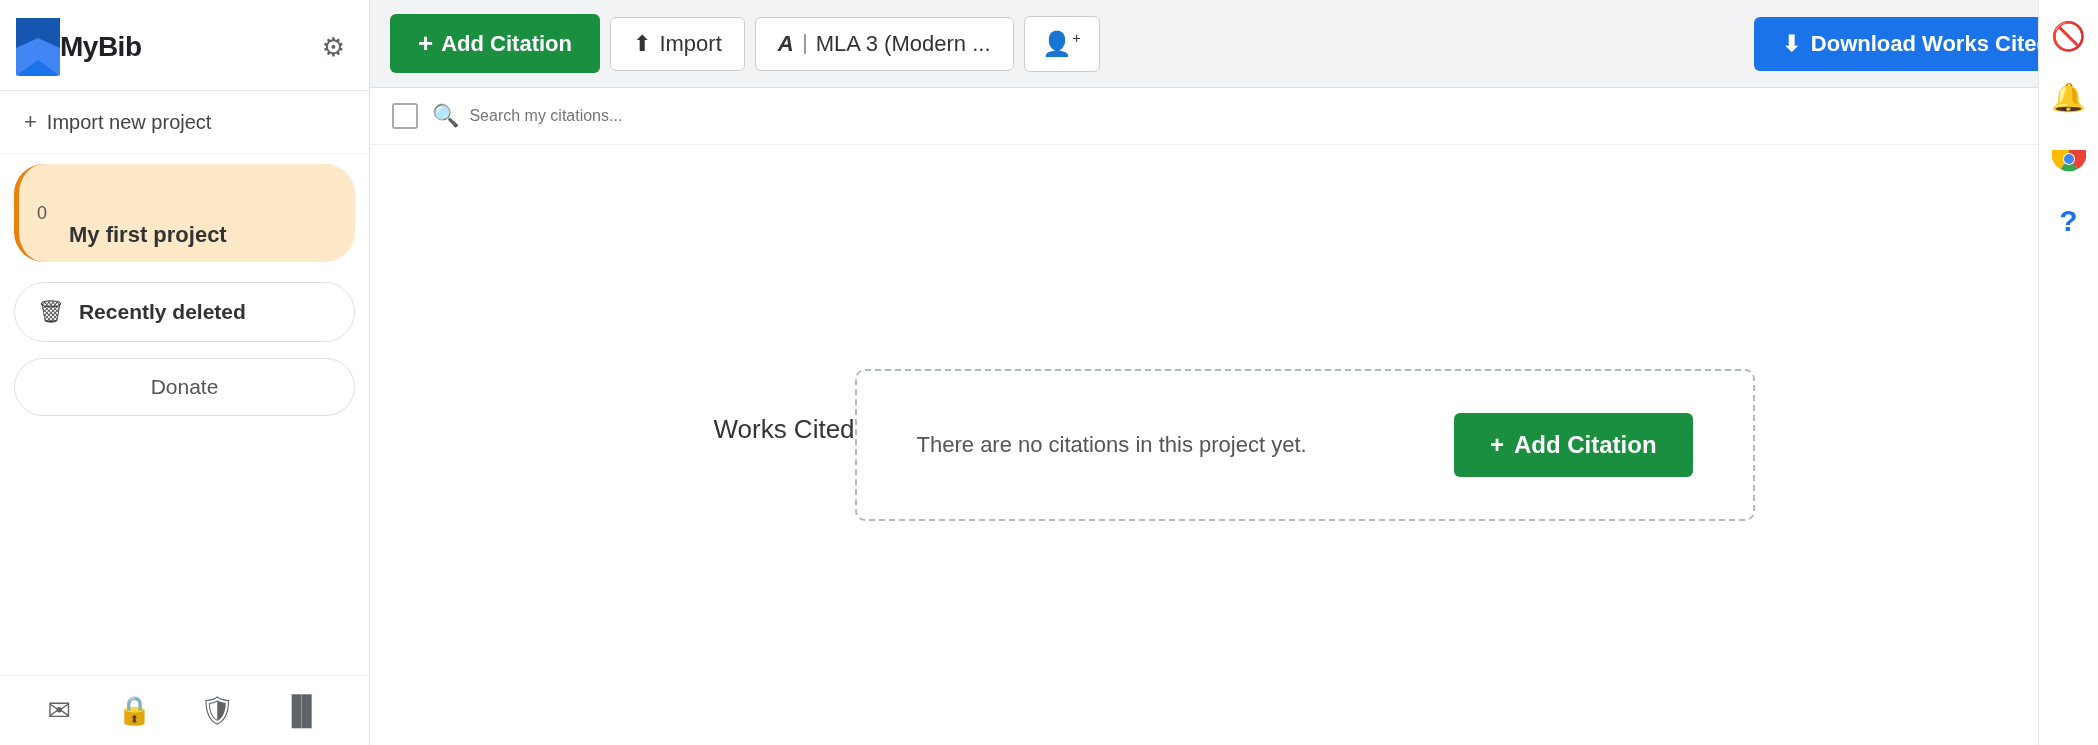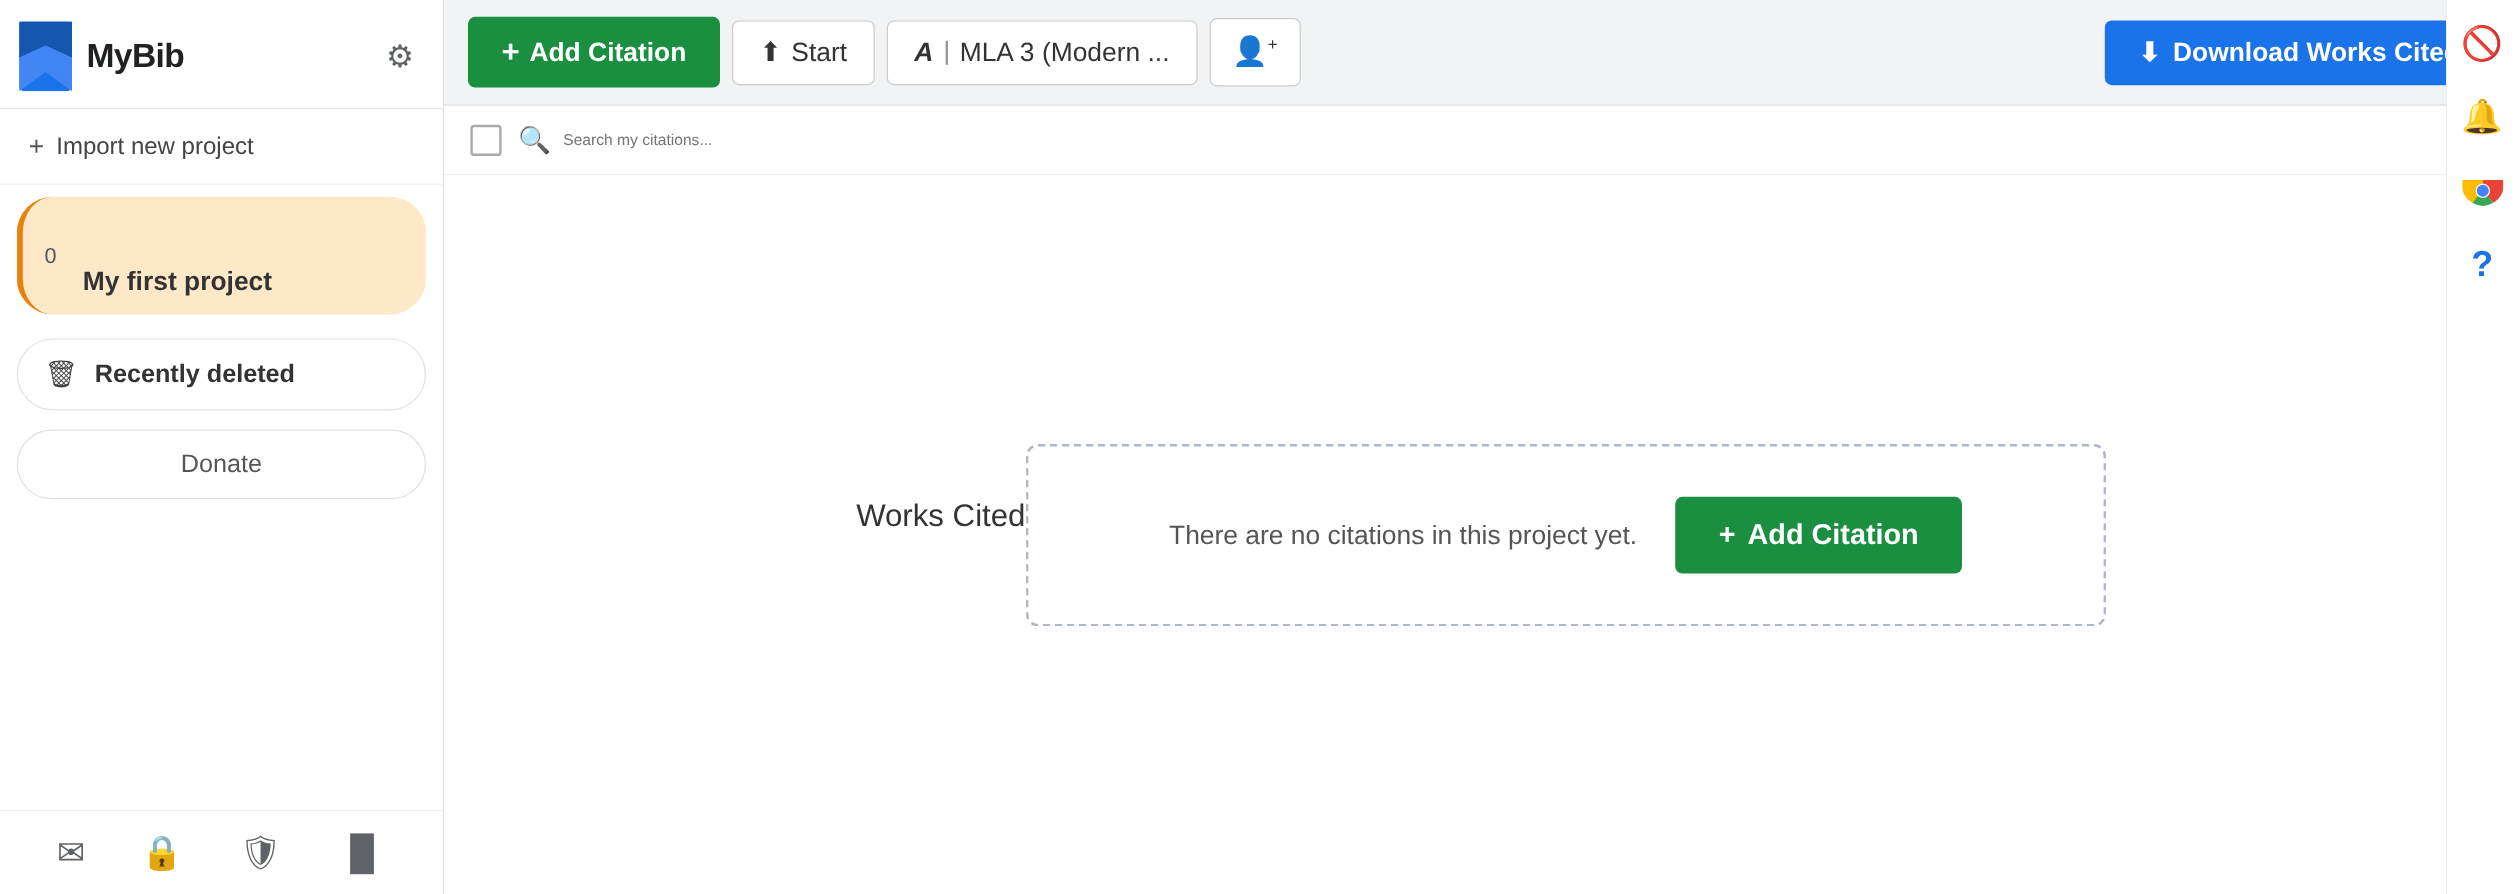--- a/index.html
+++ b/index.html
@@ -28,21 +28,21 @@
       display: flex;
       align-items: center;
       justify-content: space-between;
       padding: 18px 24px 14px 16px;
       border-bottom: 1px solid #e8e8e8;
     }
 
     .logo-area {
       display: flex;
       align-items: center;
-      gap: 12px;
+      gap: 0;
     }
 
     .bookmark-icon {
       width: 44px;
       height: 58px;
       position: relative;
       flex-shrink: 0;
     }
 
     .sidebar-title {
@@ -277,21 +277,21 @@
     }
 
     .search-icon {
       color: #9aa0a6;
       font-size: 22px;
     }
 
     .search-input {
       border: none;
       outline: none;
-      font-size: 13px;
+      font-size: 16px;
       color: #999;
       background: transparent;
       width: 100%;
     }
 
     .settings-icon-right {
       font-size: 24px;
       color: #9aa0a6;
       cursor: pointer;
     }
@@ -313,21 +313,21 @@
     }
 
     .empty-dashed-box {
       border: 2.5px dashed #b0b8c8;
       border-radius: 10px;
       width: 900px;
       max-width: 100%;
       padding: 42px 60px;
       display: flex;
       align-items: center;
-      justify-content: center;
+      justify-content: space-between;
       gap: 32px;
     }
 
     .empty-text {
       font-size: 22px;
       color: #555;
     }
 
     .btn-add-citation-empty {
       display: flex;
@@ -429,21 +429,21 @@
 <div class="main-content">
 
   <div class="toolbar">
     <button class="btn-add-citation">
       <span class="plus">+</span>
       <span>Add Citation</span>
     </button>
 
     <button class="btn-import">
       <span>⬆</span>
-      <span>Start</span>
+      <span>Import</span>
     </button>
 
     <button class="btn-style">
       <span style="font-style:italic;font-weight:bold;font-size:22px;">A</span>
       <span style="width:2px;height:20px;background:#999;display:inline-block;margin:0 2px;"></span>
       <span>MLA 3 (Modern ...</span>
     </button>
 
     <button class="btn-collaborators">
       <span>👤<sup style="font-size:14px;">+</sup></span>

